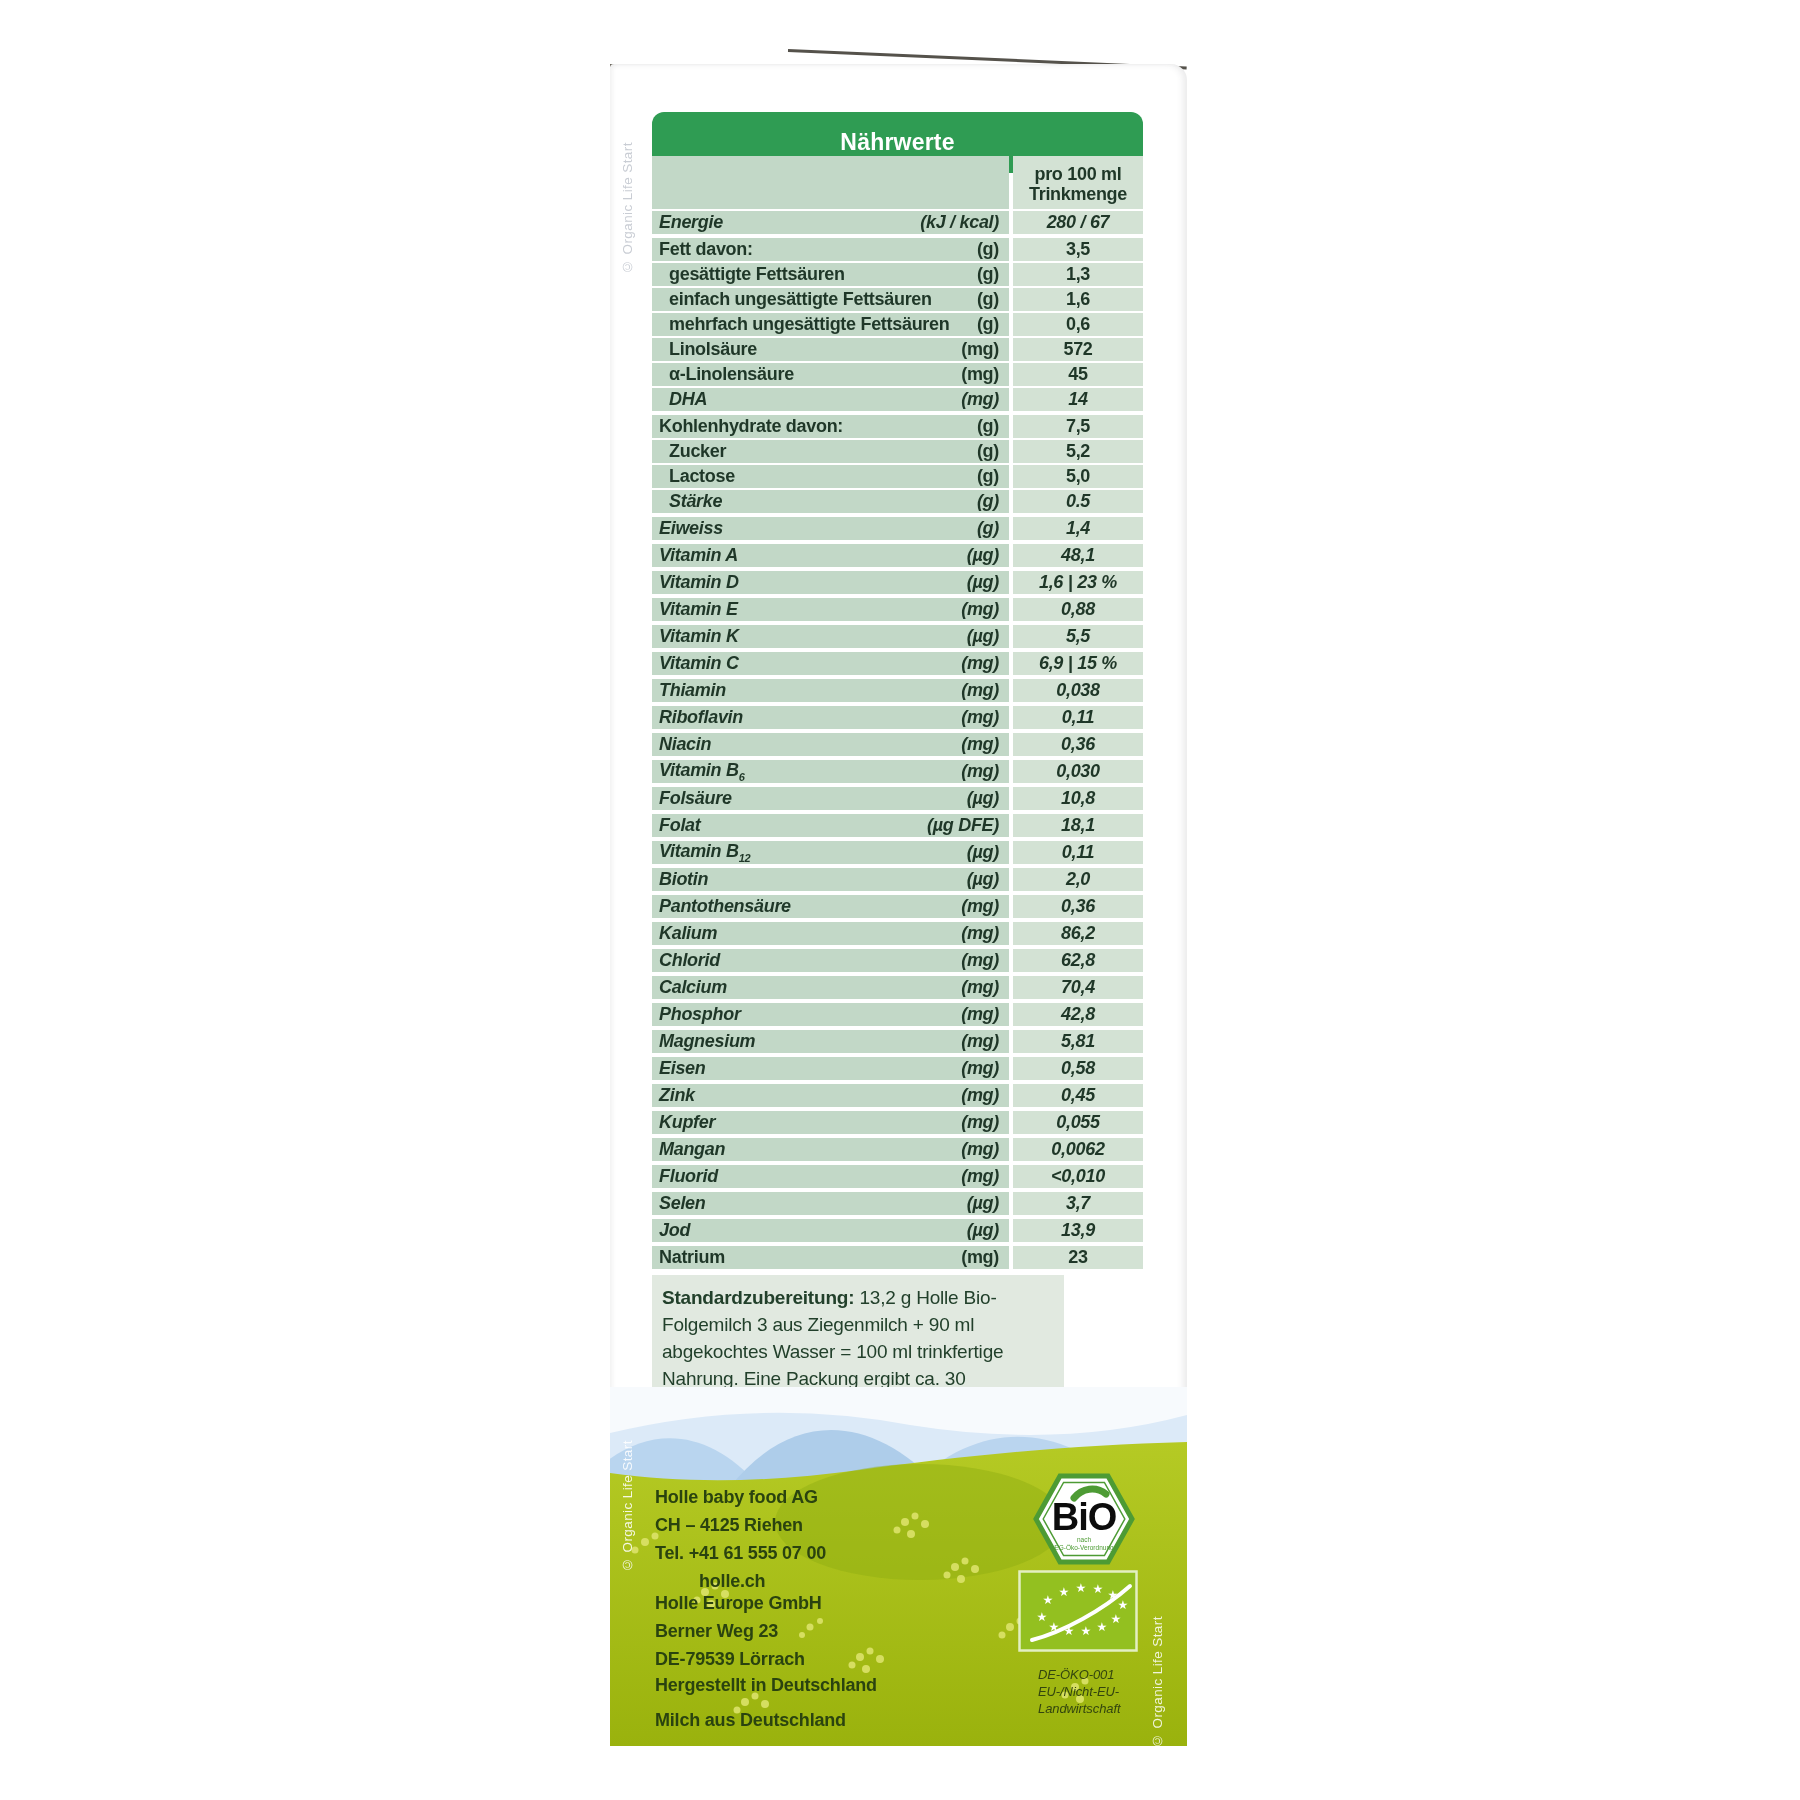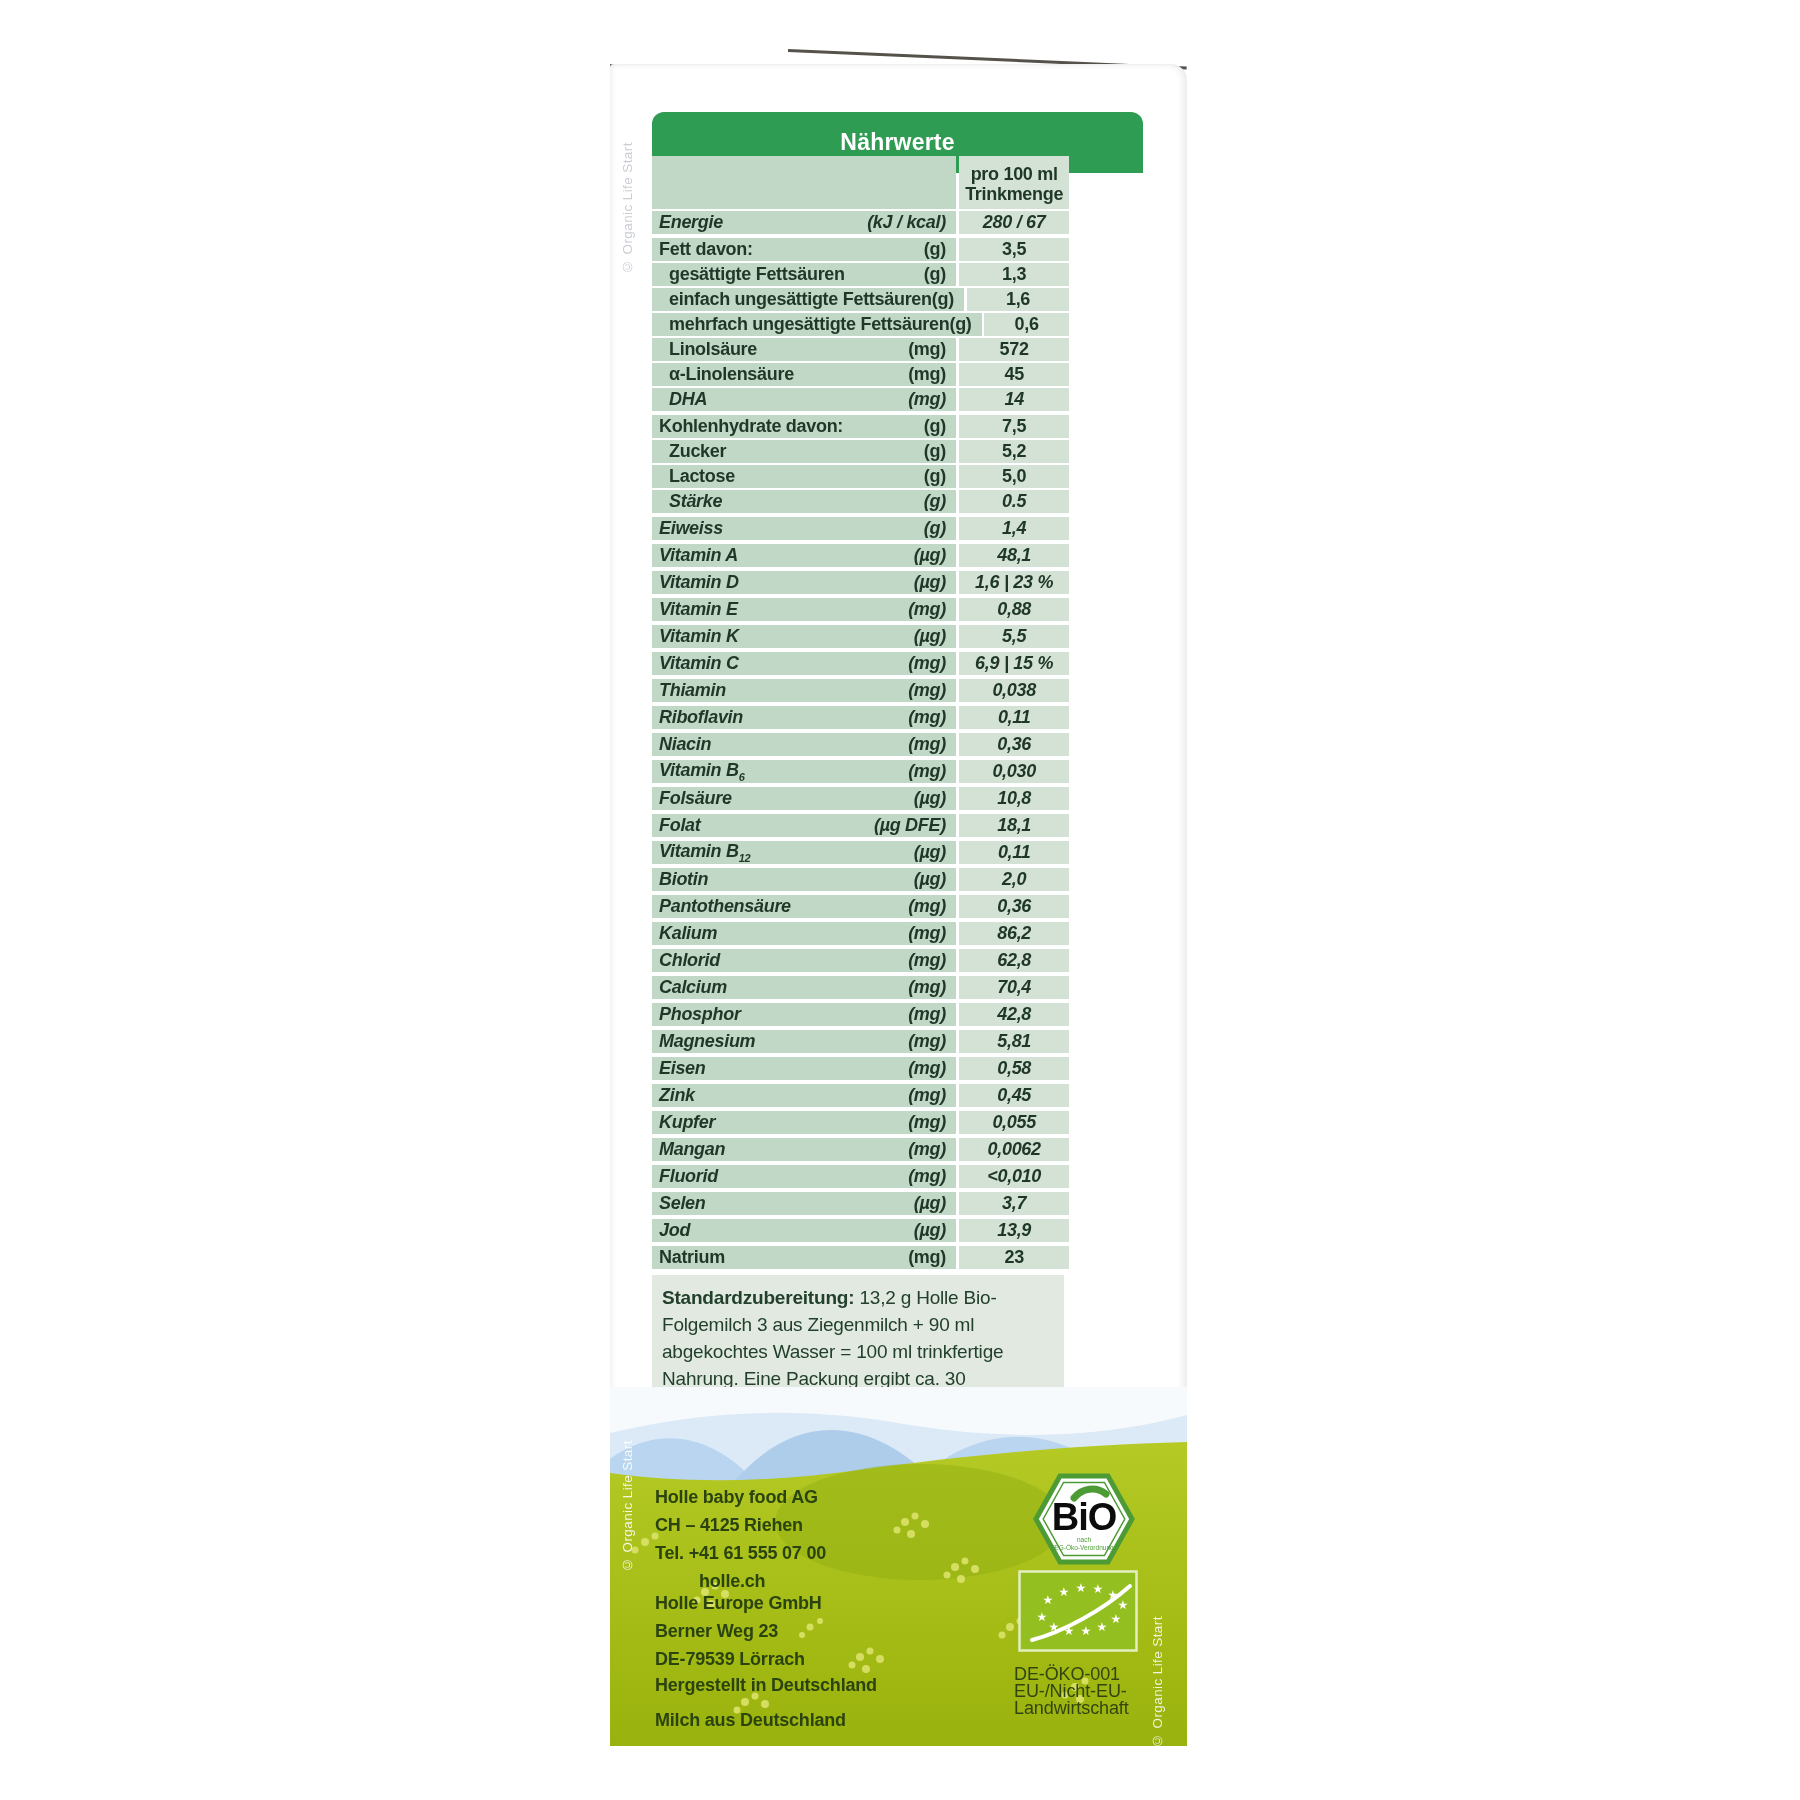--- a/index.html
+++ b/index.html
@@ -22,21 +22,21 @@
     font-size:13.5px; letter-spacing:.4px; white-space:nowrap; }
   .wm-top { left:10px; top:50px;  height:160px; color:#C9CDD4; }
   .wm-bl  { left:10px; top:1336px; height:172px; color:rgba(255,255,255,.88); }
   .wm-br  { left:540px; top:1512px; height:172px; color:rgba(255,255,255,.85); }
 
   
   .nv-title { position:absolute; left:42px; top:48px; width:491px; height:61px;
     background:#2F9C53; border-radius:12px 12px 0 0; color:#ffffff;
     font-size:23px; font-weight:bold; display:flex; align-items:center; justify-content:center;
     letter-spacing:.2px; }
-  .nv-table { position:absolute; left:42px; top:92px; width:417px; }
+  .nv-table { position:absolute; left:42px; top:92px; width:491px; }
   .hdr-row { display:flex; height:53px; margin-bottom:2px; }
   .cell-l { width:357px; background:#C2D8C7; display:flex; align-items:center;
     justify-content:space-between; padding:0 10px 0 7px; }
   .cgap { width:4px; }
   .cell-r { width:130px; background:#D3E2D4; display:flex; align-items:center; justify-content:center;
     font-size:18px; font-weight:bold; color:#1F3728; letter-spacing:-.3px; white-space:nowrap; }
   .hdr-row .cell-l { background:#C2D8C7; }
   .col-head { flex-direction:column; justify-content:flex-end; align-items:center;
     padding-bottom:5px; line-height:20px; }
   .trow { display:flex; height:23px; }
@@ -59,22 +59,22 @@
   .addr { position:absolute; font-size:18px; font-weight:bold; color:#2A430F;
     line-height:28px; letter-spacing:-.2px; }
   .addr-ch { left:45px; top:1419px; }
   .addr-de { left:45px; top:1525px; }
   .origin1 { left:45px; top:1607px; }
   .origin2 { left:45px; top:1642px; }
   .weblink { font-weight:bold;margin-left:44px; }
 
   .bio-seal { position:absolute; left:420px; top:1404px; width:108px; height:102px; }
   .eu-logo  { position:absolute; left:408px; top:1506px; width:120px; height:82px; }
-  .eu-text  { position:absolute; left:404px; top:1602px; font-size:18px; line-height:17px;
-    color:#33450E; letter-spacing:-.1px; }
+  .eu-text  { position:absolute; left:428px; top:1602px; font-size:13px; line-height:17px;
+    color:#33450E; letter-spacing:-.1px;font-style:italic; }
 </style>
 </head>
 <body>
 
 <div class="canvas">
 
   <div class="edge-b"></div>
   <div class="edge-a"></div>
   <div class="sliver"></div>
 

